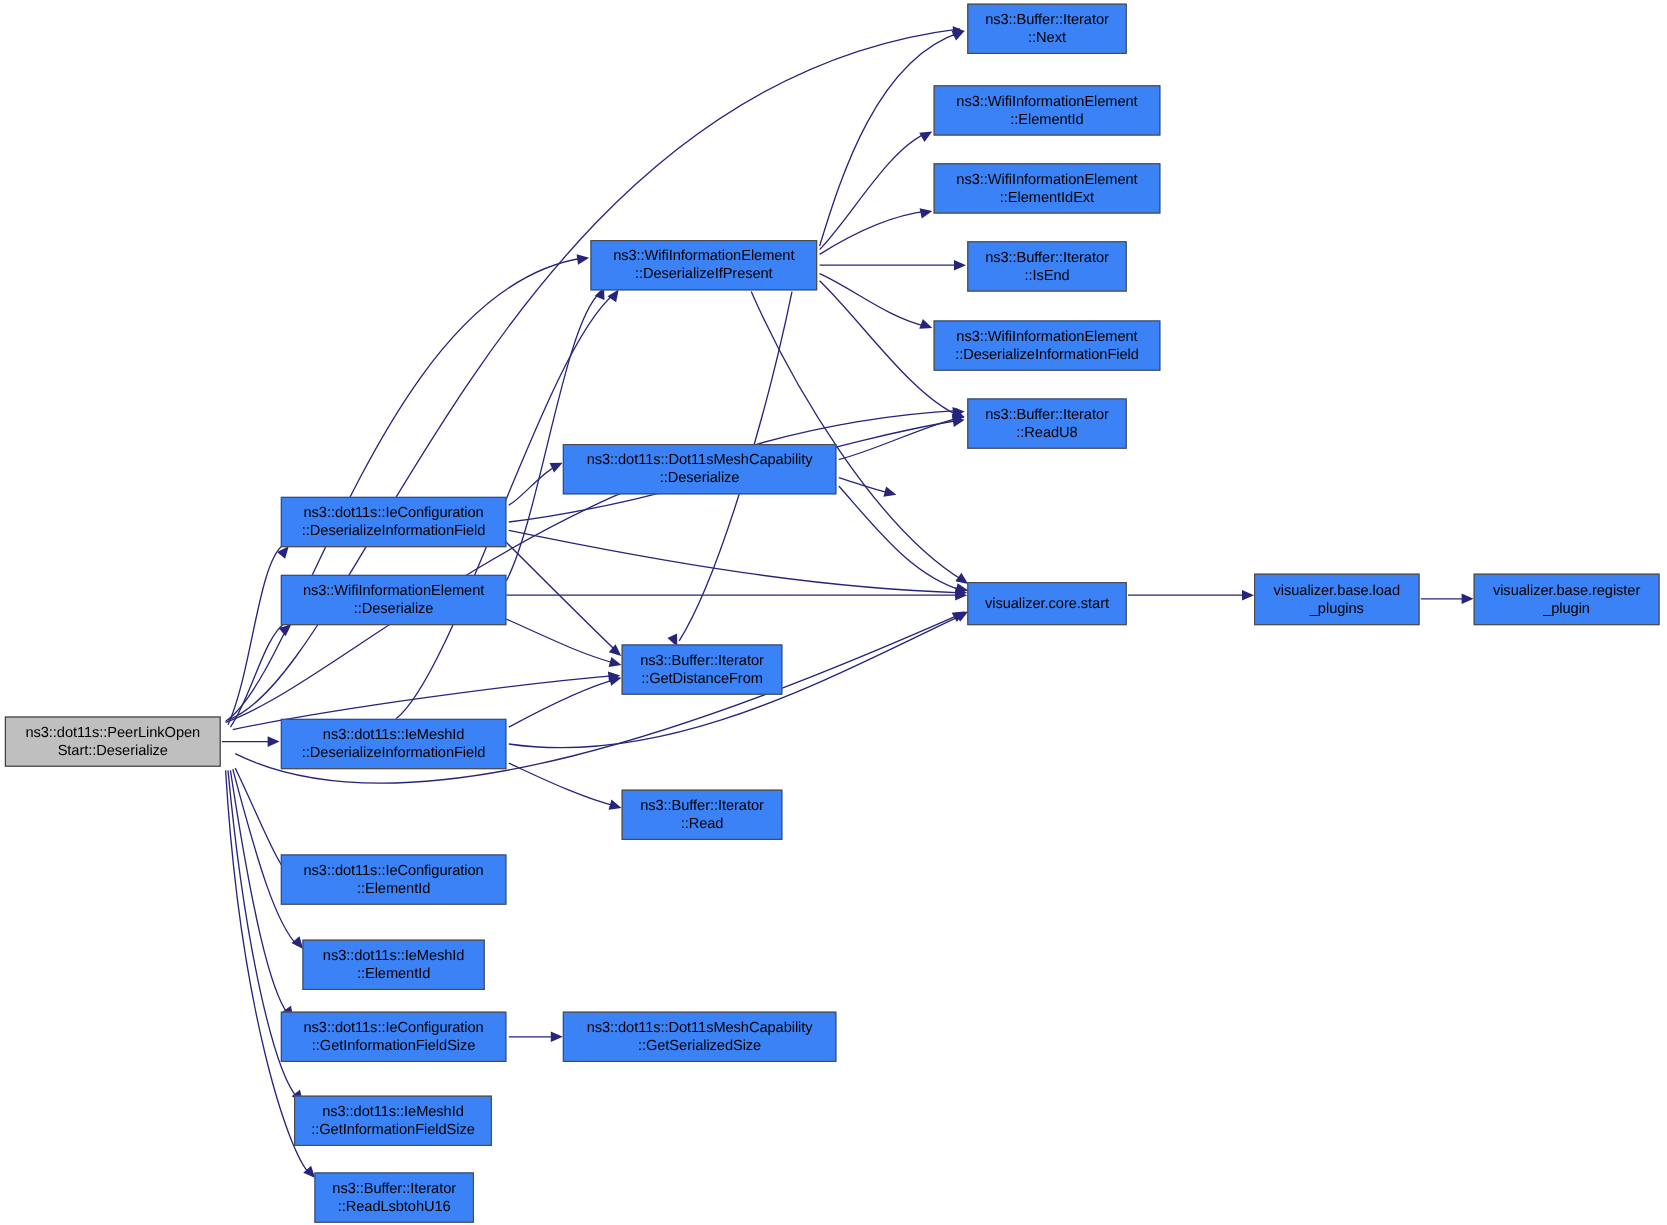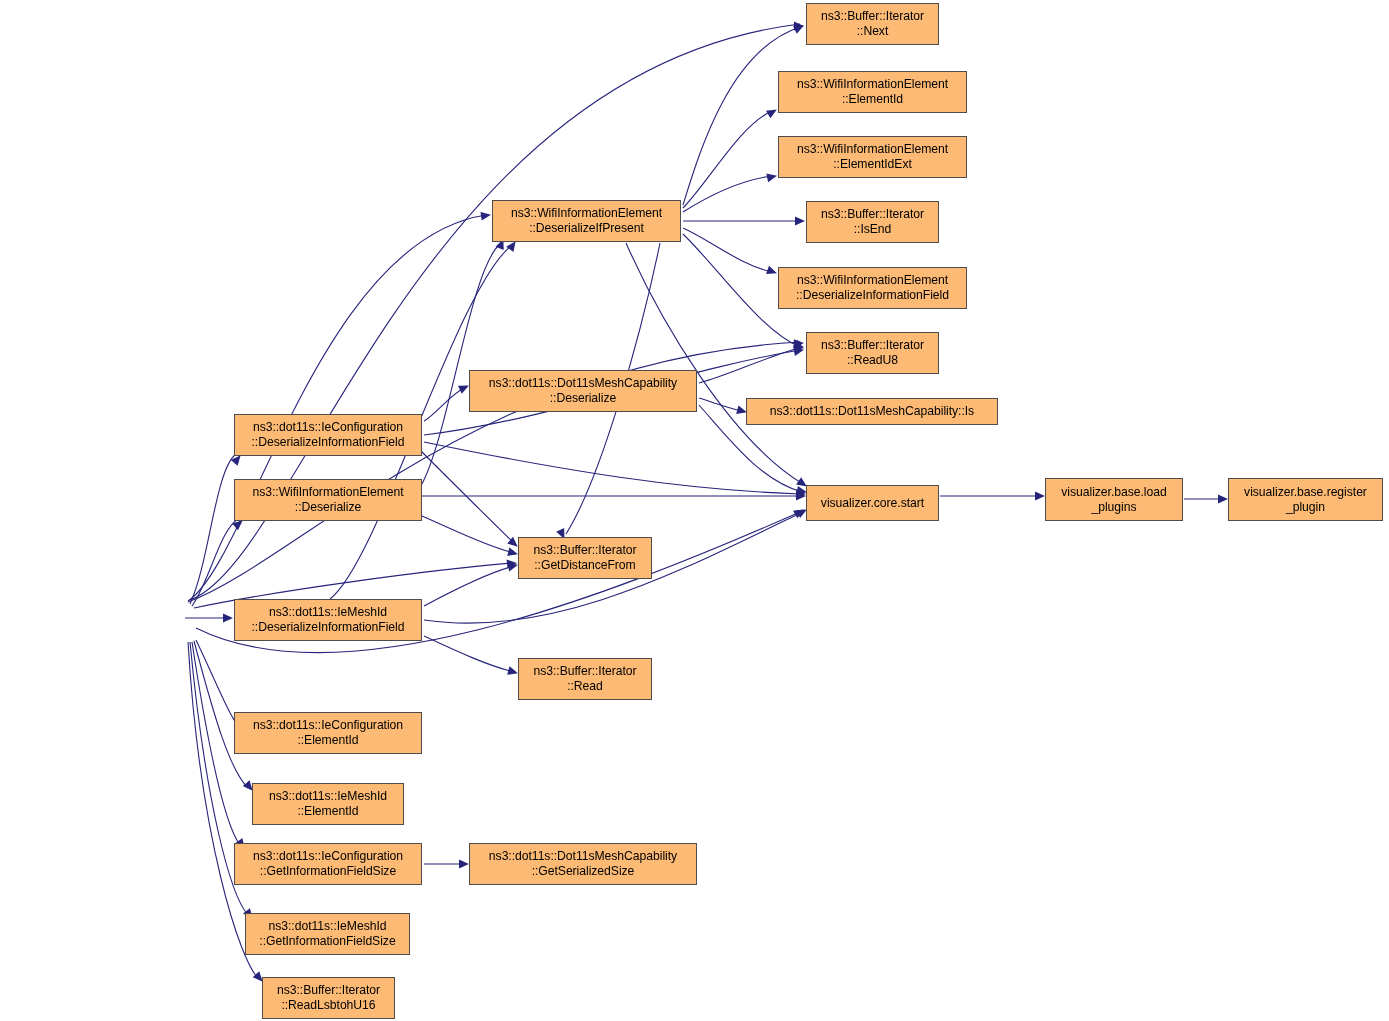--- a/index.html
+++ b/index.html
@@ -20,21 +20,21 @@
     left: 0;
     top: 0;
     width: 1389px;
     height: 1021px;
     pointer-events: none;
   }
   .node {
     position: absolute;
     box-sizing: border-box;
     border: 1px solid #4d4d4d;
-    background: #fdba74;
+    background: #3b82f6;
     display: flex;
     align-items: center;
     justify-content: center;
     text-align: center;
     color: #000000;
     font-size: 12.2px;
     line-height: 14.6px;
     letter-spacing: -0.05px;
     white-space: pre-line;
     z-index: 2;
@@ -120,37 +120,38 @@
       <polygon points="0,-4.4 10,0 0,4.4" fill="#27247b" transform="translate(806,510) rotate(-28) translate(-9,0)"></polygon>
       <path d="M 424 636 C 450 648 485 665 514 672" fill="none" stroke="#27247b" stroke-width="1.1"></path>
       <polygon points="0,-4.4 10,0 0,4.4" fill="#27247b" transform="translate(517,673) rotate(16) translate(-9,0)"></polygon>
       <path d="M 424 864 L 464 864" fill="none" stroke="#27247b" stroke-width="1.1"></path>
       <polygon points="0,-4.4 10,0 0,4.4" fill="#27247b" transform="translate(468,864) rotate(0) translate(-9,0)"></polygon>
       <path d="M 940 496 L 1040 496" fill="none" stroke="#27247b" stroke-width="1.1"></path>
       <polygon points="0,-4.4 10,0 0,4.4" fill="#27247b" transform="translate(1044,496) rotate(0) translate(-9,0)"></polygon>
       <path d="M 1184 499 L 1223 499" fill="none" stroke="#27247b" stroke-width="1.1"></path>
       <polygon points="0,-4.4 10,0 0,4.4" fill="#27247b" transform="translate(1227,499) rotate(0) translate(-9,0)"></polygon>
     </svg>
+<div class="node root" style="left: 4px; top: 597px; width: 180px; height: 42px;"><span class="node-label">ns3::dot11s::PeerLinkOpen
+Start::Deserialize</span></div>
     <div class="node" style="left: 806px; top: 3px; width: 133px; height: 42px;"><span class="node-label">ns3::Buffer::Iterator
 ::Next</span></div>
     <div class="node" style="left: 778px; top: 71px; width: 189px; height: 42px;"><span class="node-label">ns3::WifiInformationElement
 ::ElementId</span></div>
     <div class="node" style="left: 778px; top: 136px; width: 189px; height: 42px;"><span class="node-label">ns3::WifiInformationElement
 ::ElementIdExt</span></div>
     <div class="node" style="left: 492px; top: 200px; width: 189px; height: 42px;"><span class="node-label">ns3::WifiInformationElement
 ::DeserializeIfPresent</span></div>
     <div class="node" style="left: 806px; top: 201px; width: 133px; height: 42px;"><span class="node-label">ns3::Buffer::Iterator
 ::IsEnd</span></div>
     <div class="node" style="left: 778px; top: 267px; width: 189px; height: 42px;"><span class="node-label">ns3::WifiInformationElement
 ::DeserializeInformationField</span></div>
     <div class="node" style="left: 806px; top: 332px; width: 133px; height: 42px;"><span class="node-label">ns3::Buffer::Iterator
 ::ReadU8</span></div>
     <div class="node" style="left: 469px; top: 370px; width: 228px; height: 42px;"><span class="node-label">ns3::dot11s::Dot11sMeshCapability
 ::Deserialize</span></div>
-    <div class="node" style="left: 746px; top: 398px; width: 252px; height: 27px;"><span class="node-label">ns3::dot11s::Dot11sMeshCapability::Is</span></div>
     <div class="node" style="left: 234px; top: 414px; width: 188px; height: 42px;"><span class="node-label">ns3::dot11s::IeConfiguration
 ::DeserializeInformationField</span></div>
     <div class="node" style="left: 806px; top: 485px; width: 133px; height: 36px;"><span class="node-label">visualizer.core.start</span></div>
     <div class="node" style="left: 234px; top: 479px; width: 188px; height: 42px;"><span class="node-label">ns3::WifiInformationElement
 ::Deserialize</span></div>
     <div class="node" style="left: 518px; top: 537px; width: 134px; height: 42px;"><span class="node-label">ns3::Buffer::Iterator
 ::GetDistanceFrom</span></div>
     <div class="node" style="left: 234px; top: 599px; width: 188px; height: 42px;"><span class="node-label">ns3::dot11s::IeMeshId
 ::DeserializeInformationField</span></div>
     <div class="node" style="left: 1045px; top: 478px; width: 138px; height: 43px;"><span class="node-label">visualizer.base.load

